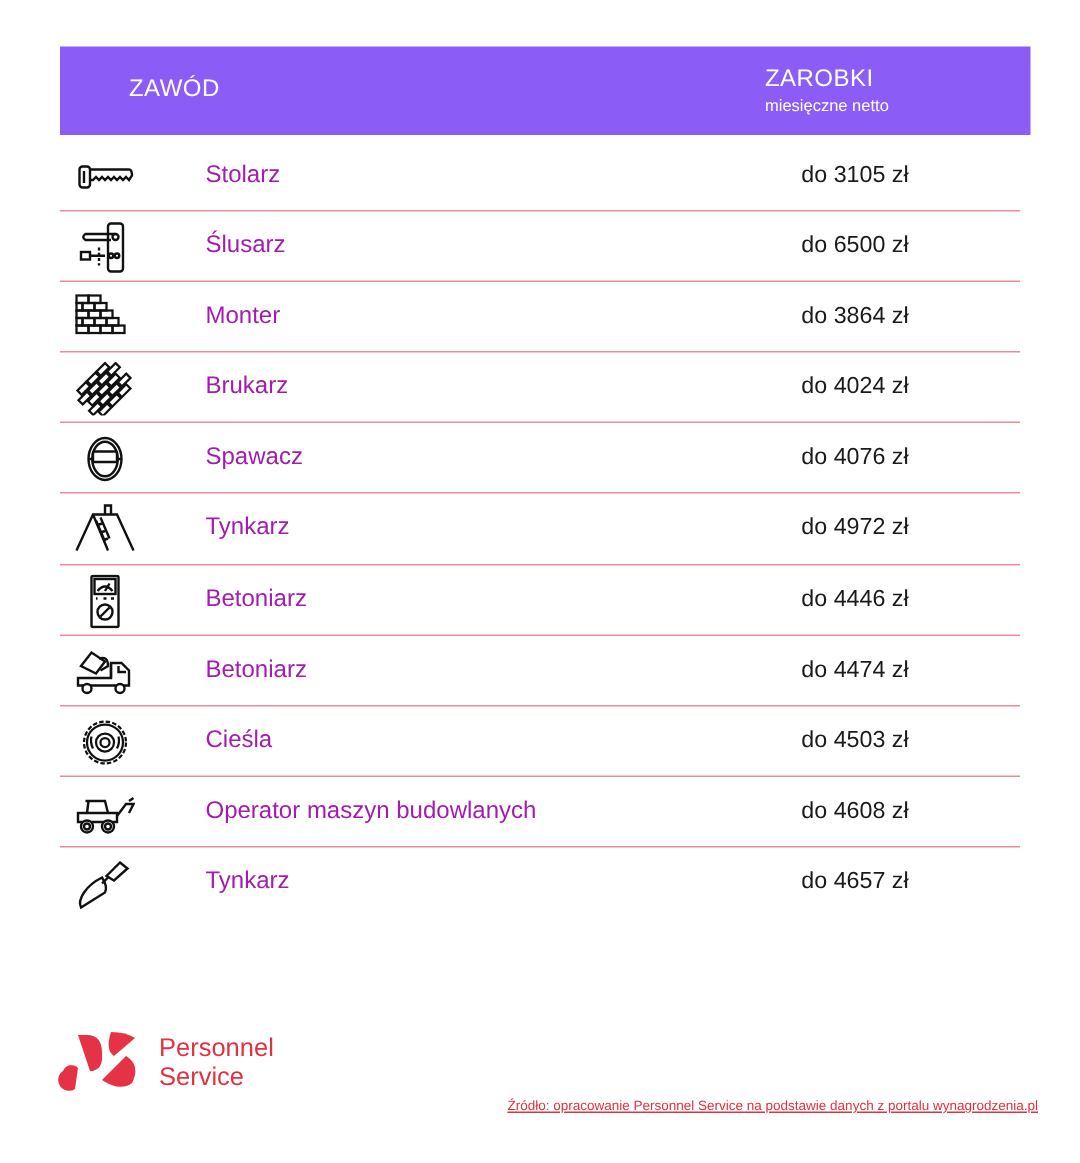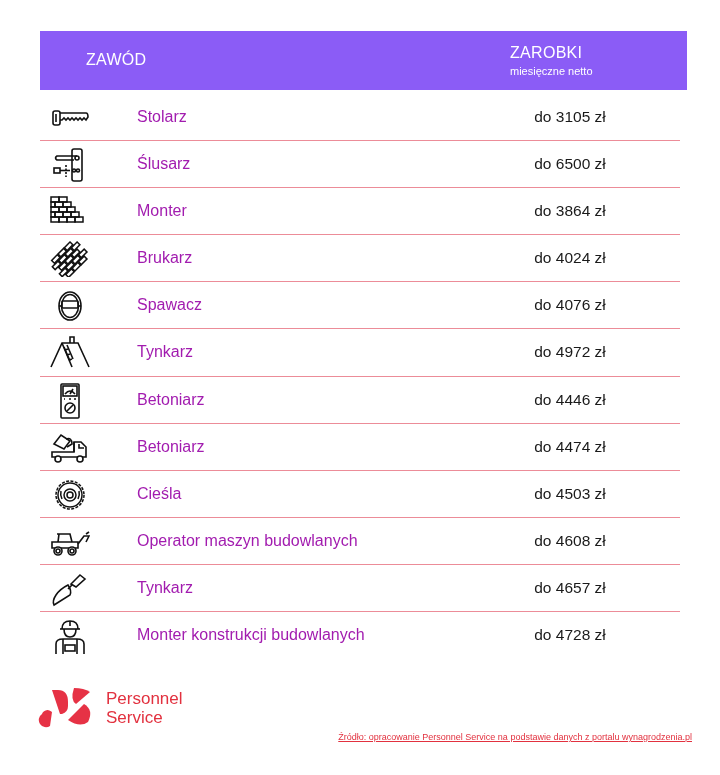--- a/index.html
+++ b/index.html
@@ -245,35 +245,20 @@
       <svg viewBox="0 0 40 36" fill="none" stroke="#111" stroke-width="1.6">
         <path d="M30 4 L35 8 L26 16 L21 13 Z"></path>
         <path d="M22 14 L18 18"></path>
         <path d="M18 14 Q22 20 20 24 L4 34 Q2 30 6 24 Q10 18 18 14 Z"></path>
       </svg>
     </div>
     <div class="job">Tynkarz</div>
     <div class="pay">do 4657 zł</div>
   </div>
 
-  <div class="row">
-    <div class="icon">
-      <svg viewBox="0 0 40 36" fill="none" stroke="#111" stroke-width="1.6">
-        <path d="M12 11 Q12 3 20 3 Q28 3 28 11"></path>
-        <line x1="10" y1="11" x2="30" y2="11"></line>
-        <line x1="20" y1="3" x2="20" y2="8"></line>
-        <path d="M14 11 Q14 19 20 19 Q26 19 26 11"></path>
-        <path d="M6 36 V26 Q6 21 13 21 H27 Q34 21 34 26 V36"></path>
-        <path d="M13 21 V36 M27 21 V36"></path>
-        <rect x="15" y="27" width="10" height="6"></rect>
-      </svg>
-    </div>
-    <div class="job">Monter konstrukcji budowlanych</div>
-    <div class="pay">do 4728 zł</div>
-  </div>
 </div>
 
 <div class="logo">
   <svg width="56" height="46" viewBox="0 0 56 46">
     <path d="M14 6 H20 Q30 6 30 18 L30 22 Q30 28 24 30 L22 30 Z" fill="#e63245"></path>
     <path d="M4 30 A6 6 0 0 1 14 28 L12 42 A6 6 0 0 1 4 30 Z" fill="#e63245"></path>
     <path d="M36 4 Q46 4 52 8 L38 20 Q32 16 36 4 Z" fill="#e63245"></path>
     <path d="M30 36 L46 20 Q56 26 50 38 Q42 44 30 36 Z" fill="#e63245"></path>
   </svg>
   <div class="brand">

